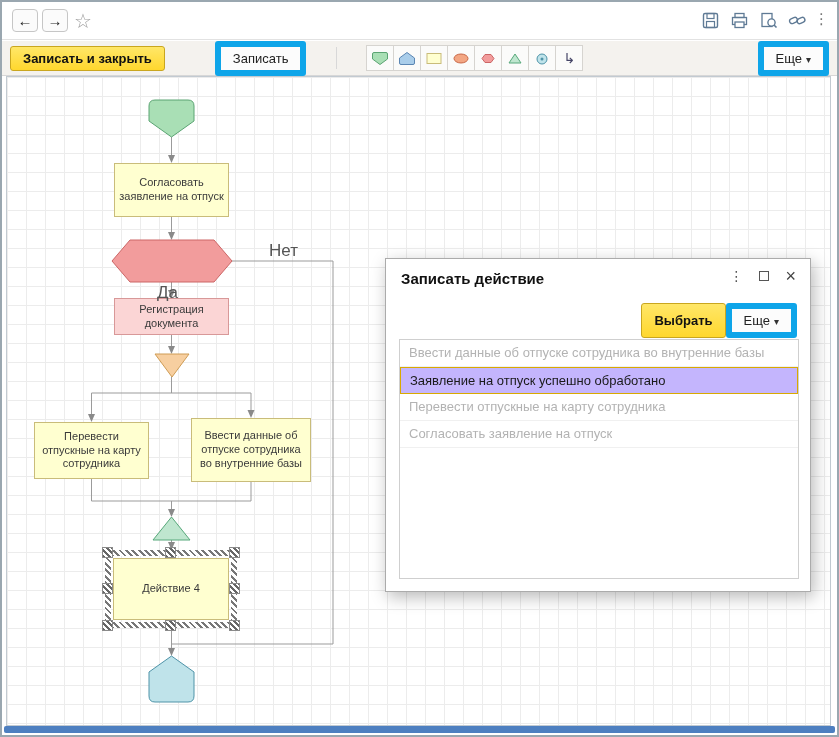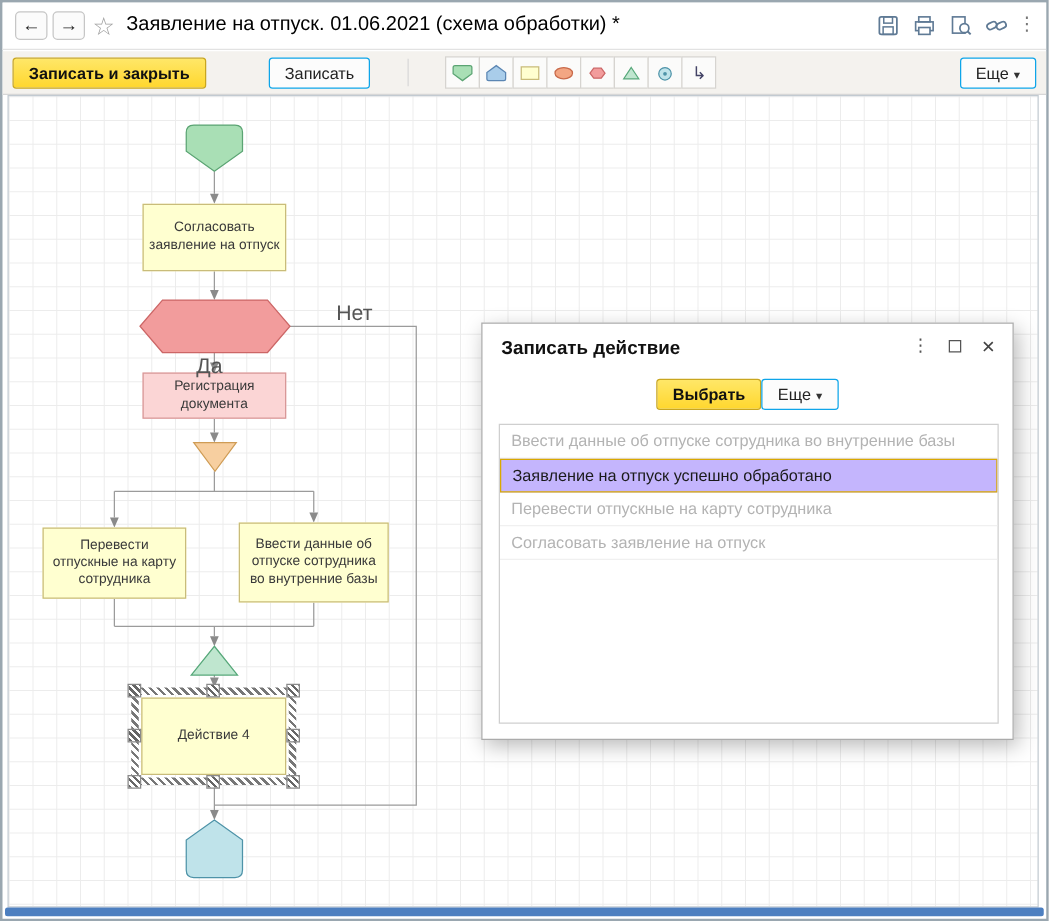--- a/index.html
+++ b/index.html
@@ -37,21 +37,21 @@
   .toolbar {
     position:absolute; left:0; top:39px; width:835px; height:35px;
     background:#f4f2ee; border-bottom:1px solid #d7d7d7;
     display:flex; align-items:center; padding:0 8px;gap:20px;
   }
   .btn { border-radius:3px; font-size:13px; padding:4px 12px; cursor:pointer; white-space:nowrap; }
   .btn-yellow {
     background:linear-gradient(#ffe768,#ffd72e);
     border:1px solid #c9a61f; font-weight:bold; color:#111;
   }
-  .btn-plain { background:#fcfcfc; border:1px solid #0ea5e9; color:#222; }
+  .btn-plain { background:#fcfcfc; border:6px solid #0ea5e9; color:#222; }
   .tb-sep { width:1px; height:22px; background:#d8d8d8; margin:0 10px; }
   .palette { display:flex; }
   .pbtn {
     width:28px; height:26px; background:#fbfbfa; border:1px solid #d6d4d0;
     margin-left:-1px; display:flex; align-items:center; justify-content:center; cursor:pointer;
   }
   .pbtn svg { width:18px; height:15px; }
   .pbtn .glyph { font-size:14px; color:#446; }
   .toolbar .spacer { flex:1; }
   .caret { font-size:10px; margin-left:4px; color:#333; }
@@ -101,21 +101,21 @@
   .dialog {
     position:absolute; left:383px; top:256px; width:426px; height:334px;
     background:#fff; border:1px solid #ababab;
     box-shadow:3px 5px 16px rgba(0,0,0,.28);
   }
   .dlg-title { position:absolute; left:15px; top:11px; font-size:15px; font-weight:bold; color:#111; }
   .dlg-controls { position:absolute; right:14px; top:9px; display:flex; align-items:center; gap:16px; }
   .dlg-kebab { font-size:14px; color:#555; cursor:pointer; }
   .dlg-max { width:10px; height:10px; border:1.5px solid #555; cursor:pointer; }
   .dlg-close { font-size:18px; color:#444; cursor:pointer; line-height:14px; }
-  .dlg-btnrow { position:absolute; left:13px; right:13px; top:44px; display:flex; justify-content:center; }
+  .dlg-btnrow { position:absolute; left:13px; right:13px; top:44px; display:flex; justify-content:flex-end; }
   .dlg-list {
     position:absolute; left:13px; top:80px; width:400px; height:240px;
     border:1px solid #cfcfcf; background:#fff; overflow:hidden;
   }
   .dlg-row {
     height:27px; padding:5px 9px; font-size:13px; color:#b3b3b3;
     border-bottom:1px solid #f0f0f0; white-space:nowrap; overflow:hidden; cursor:pointer;
   }
   .dlg-row.selected {
     background:#c4b5fd; border:1px solid #d9a900; color:#1a1a1a;
@@ -129,21 +129,20 @@
 </style>
 </head>
 <body>
 
 <div class="window">
 
   <div class="titlebar">
     <div class="navbtn back">←</div>
     <div class="navbtn fwd">→</div>
     <div class="star">☆</div>
-    <div class="wtitle">Заявление на отпуск. 01.06.2021 (схема обработки) *</div>
     <div class="titleicons">
       <span class="ticon">
         <svg viewBox="0 0 19 19">
             <rect x="2.5" y="2.5" width="14" height="14" rx="1.5" fill="none" stroke="#5f7a95" stroke-width="1.4"></rect>
             <rect x="6" y="2.5" width="7" height="5" fill="none" stroke="#5f7a95" stroke-width="1.2"></rect>
             <rect x="5.5" y="10.5" width="8" height="6" fill="none" stroke="#5f7a95" stroke-width="1.2"></rect>
           </svg>
       </span>
       <span class="ticon">
         <svg viewBox="0 0 19 19">

